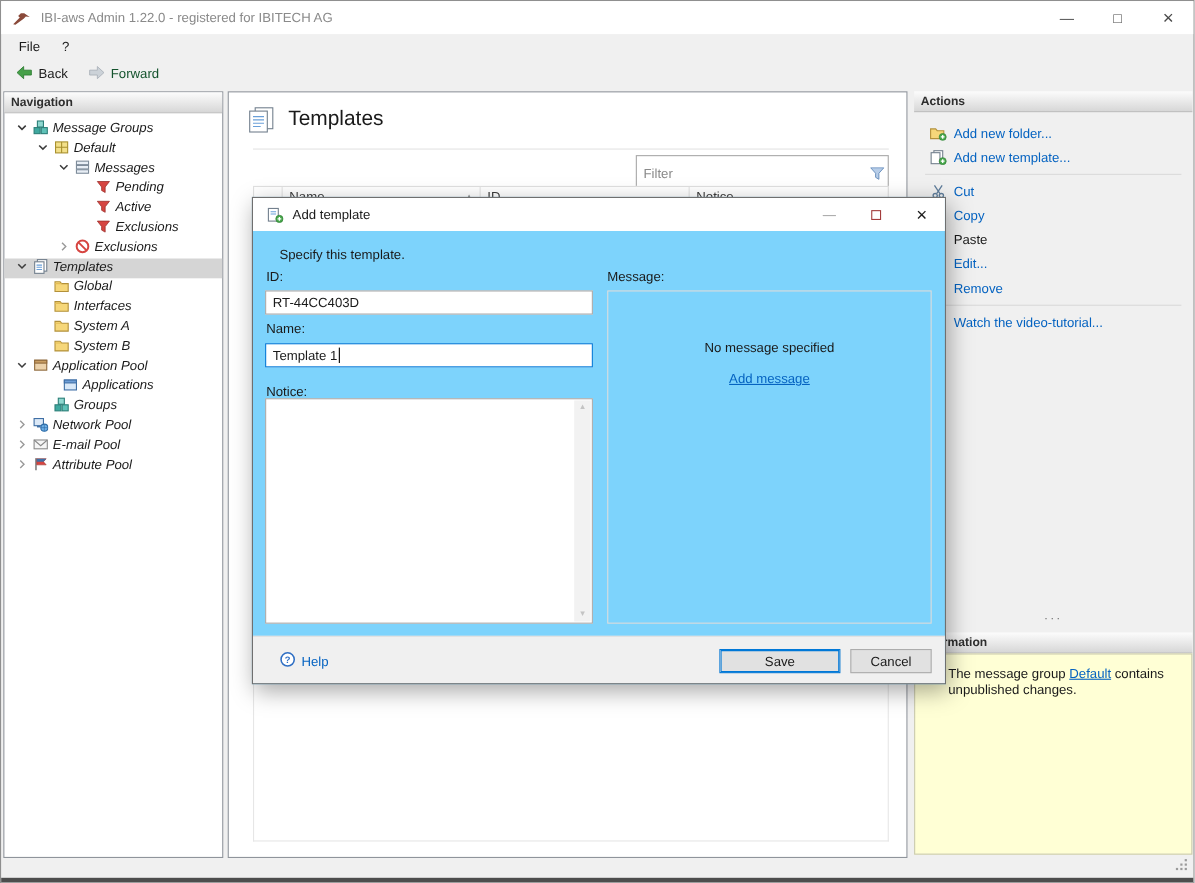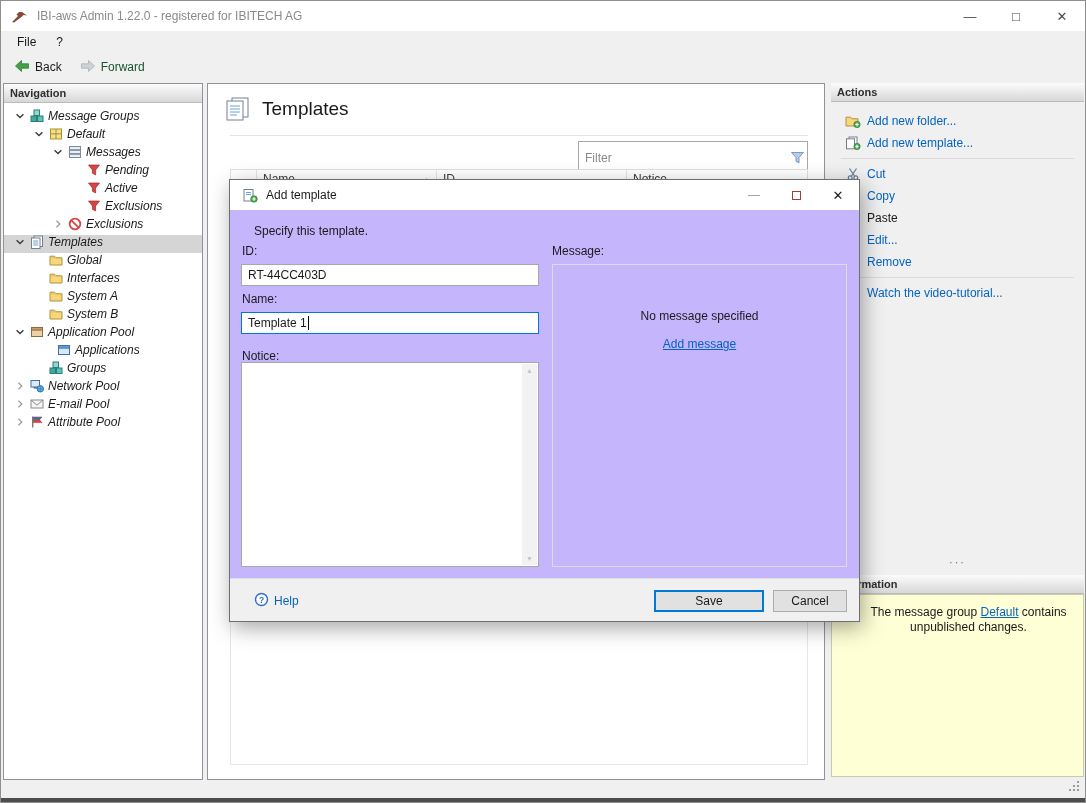--- a/index.html
+++ b/index.html
@@ -57,29 +57,29 @@
   .actions-panel{position:absolute;left:830px;top:82px;width:253px;height:480px;}
   .actions-list{padding-top:8px;}
   .act-row{display:flex;align-items:center;height:22px;padding-left:14px;gap:6px;}
   .aicon{width:16px;height:14px;display:inline-flex;align-items:center;justify-content:center;flex:none;}
   .alink{color:#0563c1;}
   .aplain{color:#1a1a1a;}
   .act-sep{border-top:1px solid #dadada;margin:4px 10px;}
   .splitter-dots{position:absolute;left:830px;top:555px;width:253px;text-align:center;color:#6f6f6f;font-size:11px;letter-spacing:2px;}
   .info-header{position:absolute;left:830px;top:574px;width:253px;}
   .info-box{position:absolute;left:830px;top:593px;width:253px;height:183px;background:#ffffd5;border:1px solid #c9c9ae;
-       padding:10px 8px 8px 30px;font-size:12px;line-height:15px;text-align:center;}
+       padding:10px 8px 8px 30px;font-size:12px;line-height:15px;}
   .info-link{color:#0563c1;text-decoration:underline;cursor:pointer;}
 
   
   .grip{position:absolute;right:4px;bottom:6px;}
   .bottom-strip{position:absolute;left:0;right:0;bottom:0;height:4px;background:#4d4d4d;}
 
   
-  .dialog{position:absolute;left:228px;top:178px;width:631px;height:443px;background:#c4b5fd;border:1px solid #6f6f6f;
+  .dialog{position:absolute;left:228px;top:178px;width:631px;height:443px;background:#7dd3fc;border:1px solid #6f6f6f;
        box-shadow:3px 6px 20px rgba(0,0,0,.35);z-index:20;}
   .dlg-titlebar{position:absolute;top:0;left:0;right:0;height:30px;background:#fff;display:flex;align-items:center;}
   .dlg-icon{margin-left:12px;display:inline-flex;}
   .dlg-title{margin-left:8px;font-size:12px;}
   .dlg-btns{margin-left:auto;display:flex;height:100%;}
   .dlg-btn{width:42px;display:flex;align-items:center;justify-content:center;cursor:default;}
   .dlg-btn.min{color:#9a9a9a;}
   .dlg-btn.close{color:#1a1a1a;font-size:13px;}
   .maxsq{width:9px;height:9px;border:1px solid #a33c3c;display:inline-block;}
   .dlg-sub{position:absolute;left:24px;top:44px;}

